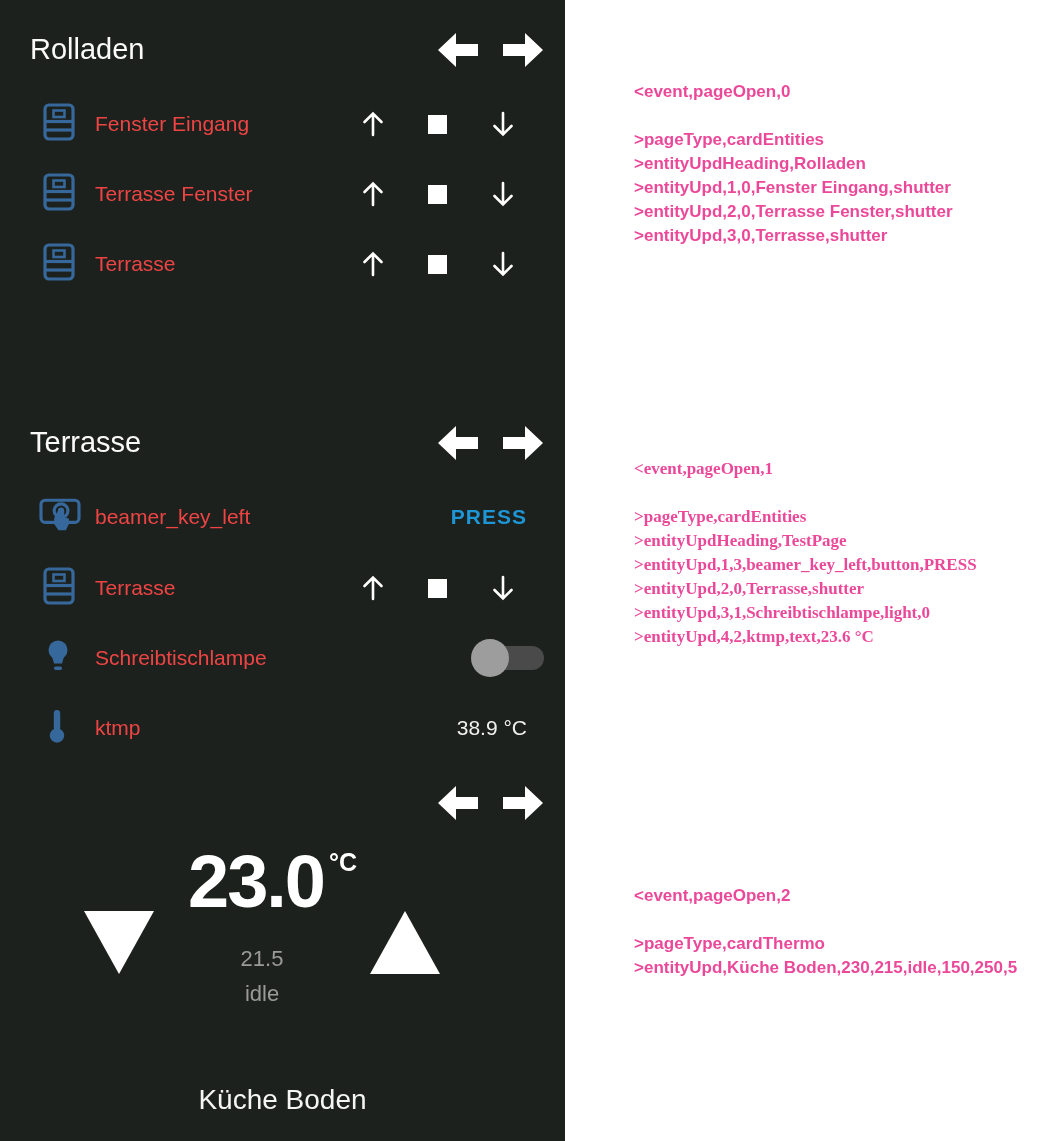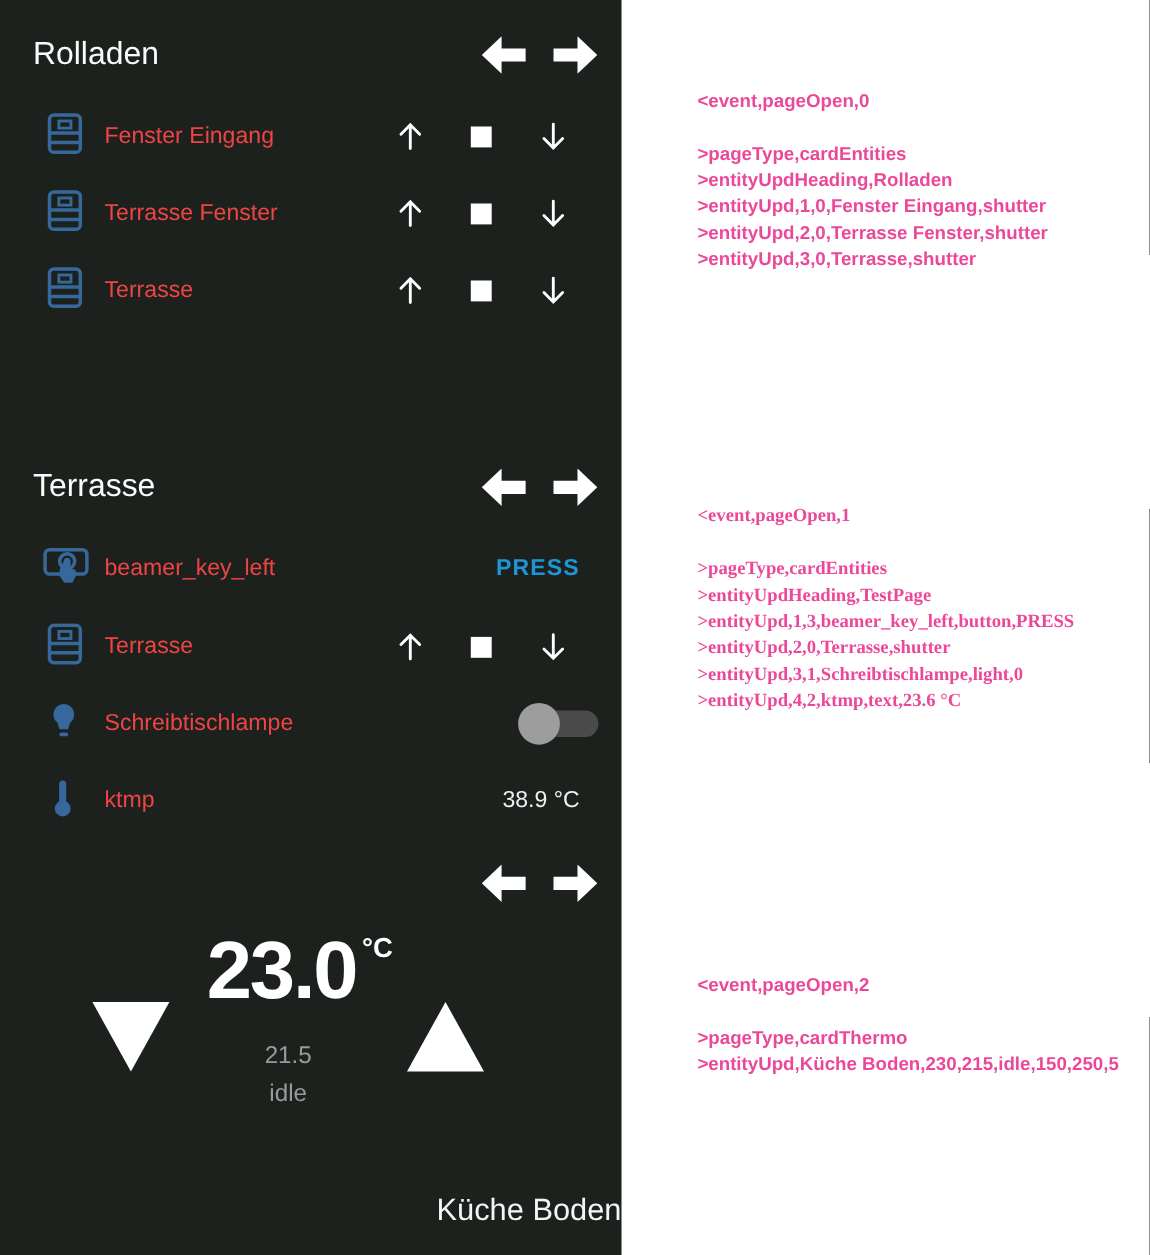--- a/index.html
+++ b/index.html
@@ -33,21 +33,21 @@
   .toggle-knob  { position:absolute; left:0; top:1px; width:38px; height:38px; border-radius:50%; background:#9d9d9d; }
 
   .temp-display { position:absolute; left:188px; top:850px; display:flex; align-items:flex-start; color:#ffffff; }
   .temp-value { font-size:74px; font-weight:700; line-height:0.86; letter-spacing:-2px; }
   .temp-unit  { font-size:25px; font-weight:700; line-height:1; margin-left:5px; margin-top:0; }
   .tri { position:absolute; width:74px; height:70px; cursor:pointer; }
   .tri-down { left:82px;  top:908px; }
   .tri-up   { left:368px; top:908px; }
   .target-temp  { position:absolute; left:192px; top:946px; width:140px; text-align:center; font-size:22px; color:#9a9a9a; }
   .thermo-state { position:absolute; left:192px; top:981px; width:140px; text-align:center; font-size:22px; color:#9a9a9a; }
-  .thermo-name  { position:absolute; left:0; top:1084px; width:565px; text-align:right; font-size:28px; color:#f5f5f5; }
+  .thermo-name  { position:absolute; left:0; top:1084px; width:565px; text-align:center; font-size:28px; color:#f5f5f5; }
 
   
   .proto-block { position:absolute; left:613px; color:#ec4899; font-size:17px; font-weight:700;margin-left:21px; }
   .proto-line { height:24px; line-height:24px; white-space:pre; }
   .proto-gap  { height:24px; }
   .pb-0 { top:80px; } .pb-1 { top:457px;font-family:Liberation Serif, serif; } .pb-2 { top:884px; }
 </style>
 </head>
 <body>
 

